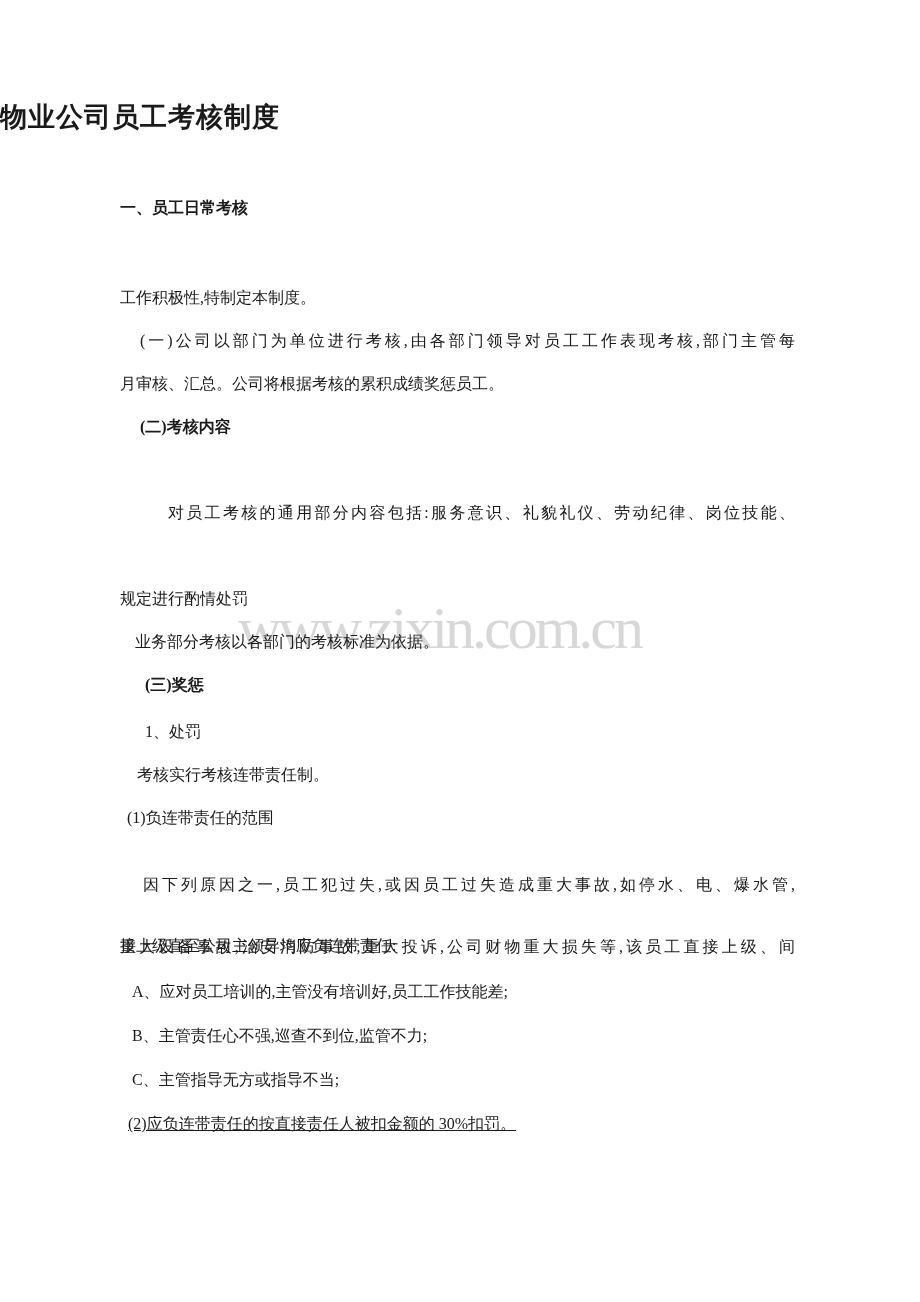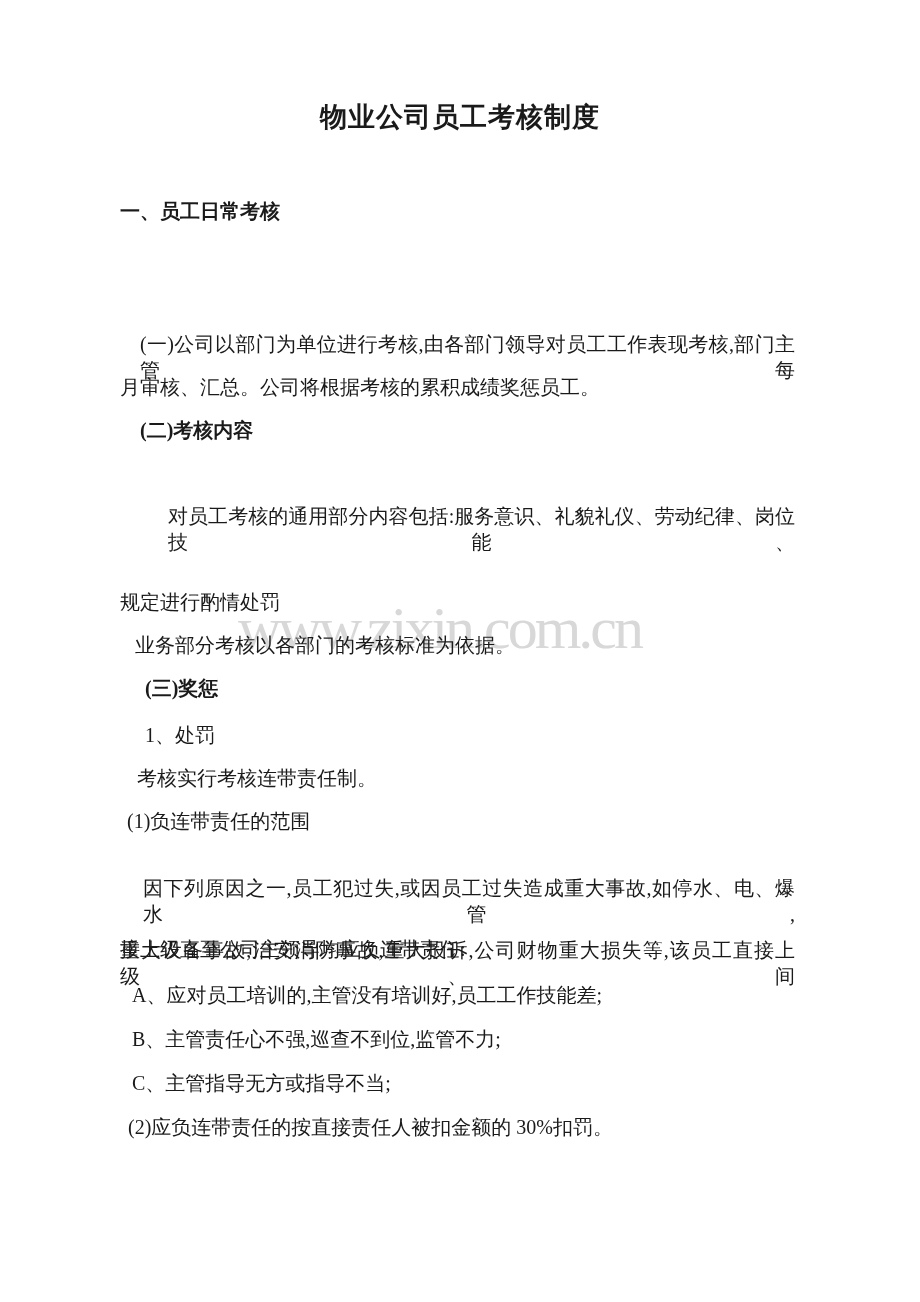--- a/index.html
+++ b/index.html
@@ -6,28 +6,28 @@
   .page{
     position:relative;
     width:920px;height:1302px;
     background:#ffffff;
     overflow:hidden;
     font-family:"Liberation Serif","DejaVu Serif",serif;
     color:#1a1a1a;
   }
   .doc-title{
     position:absolute;top:100px;left:0;width:920px;
-    text-align:center;
+    text-align:left;
     font-size:27px;font-weight:bold;
     line-height:1.3;
     letter-spacing:1px;
   }
   .ln{
     position:absolute;
-    font-size:20px;
+    font-size:16px;
     line-height:1.3;
     white-space:nowrap;
   }
   .b{font-weight:bold;}
   
   .j{
     white-space:normal;
     text-align:justify;
     text-align-last:justify;
   }
@@ -50,20 +50,21 @@
 
   <div class="watermark">www.zixin.com.cn</div>
 
   <div class="textlayer">
 
     <div class="doc-title">物业公司员工考核制度</div>
 
     <div class="ln b" style="top:198px;left:120px;">一、员工日常考核</div>
 
 
+    <div class="ln" style="top:288px;left:120px;">工作积极性,特制定本制度。</div>
 
     <div class="ln j" style="top:331px;left:140px;width:655px;">(一)公司以部门为单位进行考核,由各部门领导对员工工作表现考核,部门主管每</div>
 
     <div class="ln" style="top:374px;left:120px;">月审核、汇总。公司将根据考核的累积成绩奖惩员工。</div>
 
     <div class="ln b" style="top:417px;left:140px;">(二)考核内容</div>
 
 
     <div class="ln j" style="top:503px;left:168px;width:627px;">对员工考核的通用部分内容包括:服务意识、礼貌礼仪、劳动纪律、岗位技能、</div>
 
@@ -85,16 +86,16 @@
     <div class="ln j" style="top:893px;left:120px;width:675px;margin-top:44px;">重大设备事故,治安消防事故,重大投诉,公司财物重大损失等,该员工直接上级、间</div>
 
     <div class="ln" style="top:936px;left:120px;">接上级直至公司主领导均应负连带责任:</div>
 
     <div class="ln" style="top:982px;left:132px;">A、应对员工培训的,主管没有培训好,员工工作技能差;</div>
 
     <div class="ln" style="top:1026px;left:132px;">B、主管责任心不强,巡查不到位,监管不力;</div>
 
     <div class="ln" style="top:1070px;left:132px;">C、主管指导无方或指导不当;</div>
 
-    <div class="ln" style="top:1114px;left:128px;">(2)应负连带责任的按直接责任人被扣金额的 30%扣罚。</div>
+    <div class="ln" style="top:1114px;left:128px;text-decoration:underline;">(2)应负连带责任的按直接责任人被扣金额的 30%扣罚。</div>
 
   </div>
 </div>
 
 </body></html>

